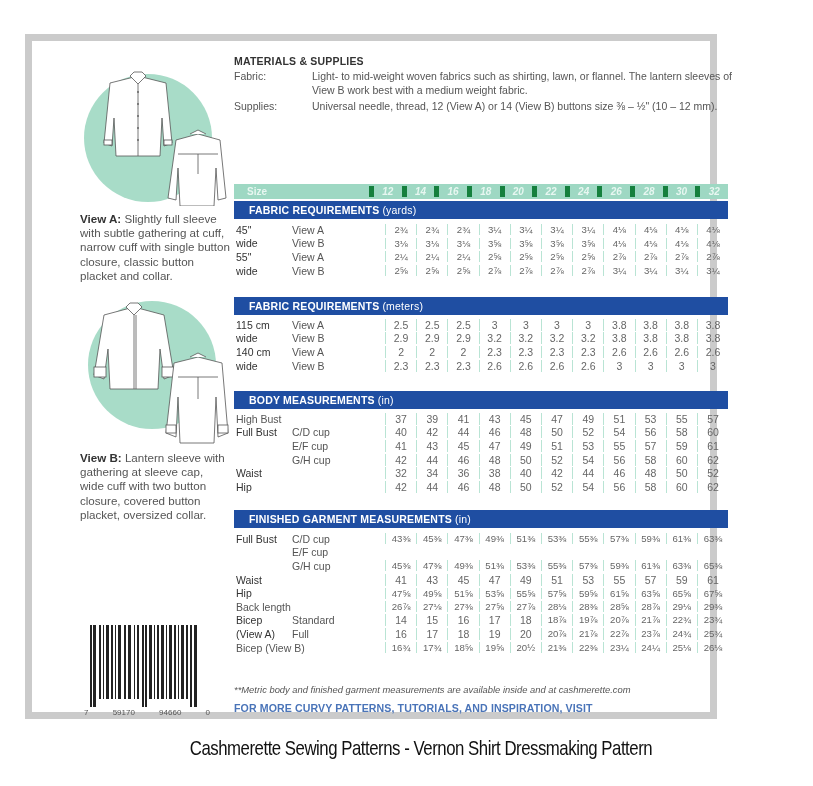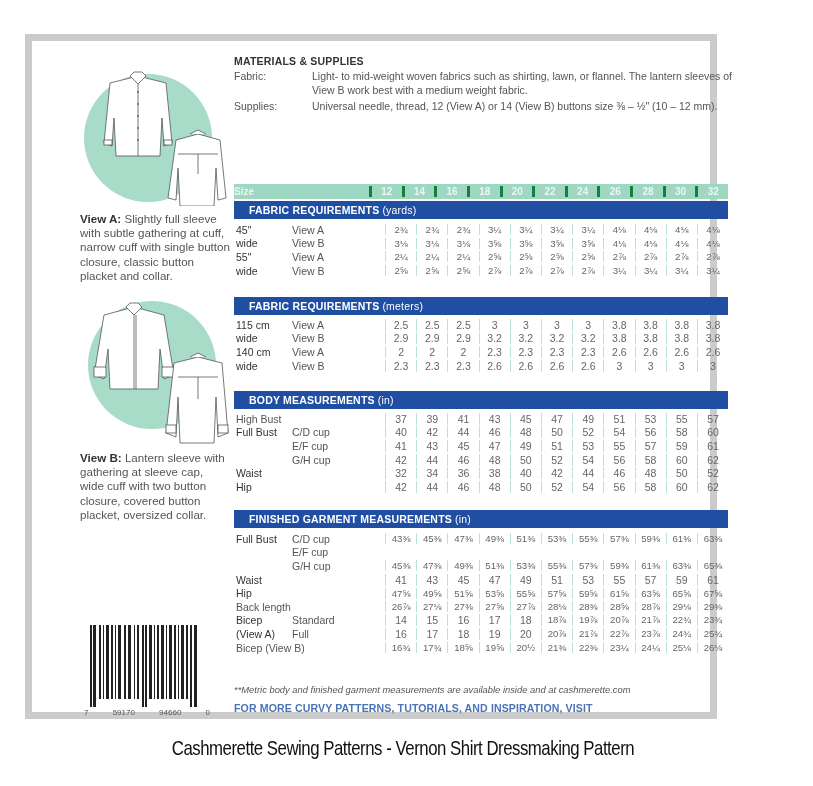--- a/index.html
+++ b/index.html
@@ -21,21 +21,21 @@
     }
     .caption-box {
       position: absolute;
       left: 132px;
       top: 720px;
       width: 560px;
       height: 55px;
       background: #ffffff;
       display: flex;
       align-items: center;
-      justify-content: flex-end;
+      justify-content: flex-start;
     }
     .caption {
       font-family: "Liberation Sans", sans-serif;
       font-size: 21px;
       color: #111;
       letter-spacing: -0.6px;
       transform: scaleX(0.8);
       white-space: nowrap;
     }
 
@@ -111,27 +111,28 @@
       width: 494px;
       height: 15px;
       background: #9ed8c3;
       display: flex;
       align-items: center;
       font-family: "Liberation Sans", sans-serif;
       font-size: 10px;
       color: #e8f7f1;
       font-weight: bold;
     }
-    .size-label { width: 135px; padding-left: 0; }
+    .size-label { width: 135px; padding-left: 13px; }
     .size-cells { display: flex; flex: 1; }
     .size-cell {
       flex: 1;
       text-align: center;
-      border-left: 3px solid #15803d;
+      border-left: 5px solid #15803d;
       line-height: 11px;
+      font-style: italic;
     }
 
     .section-head {
       position: absolute;
       left: 234px;
       width: 494px;
       height: 18px;
       background: #1f4ea2;
       color: #ffffff;
       font-family: "Liberation Sans", sans-serif;

